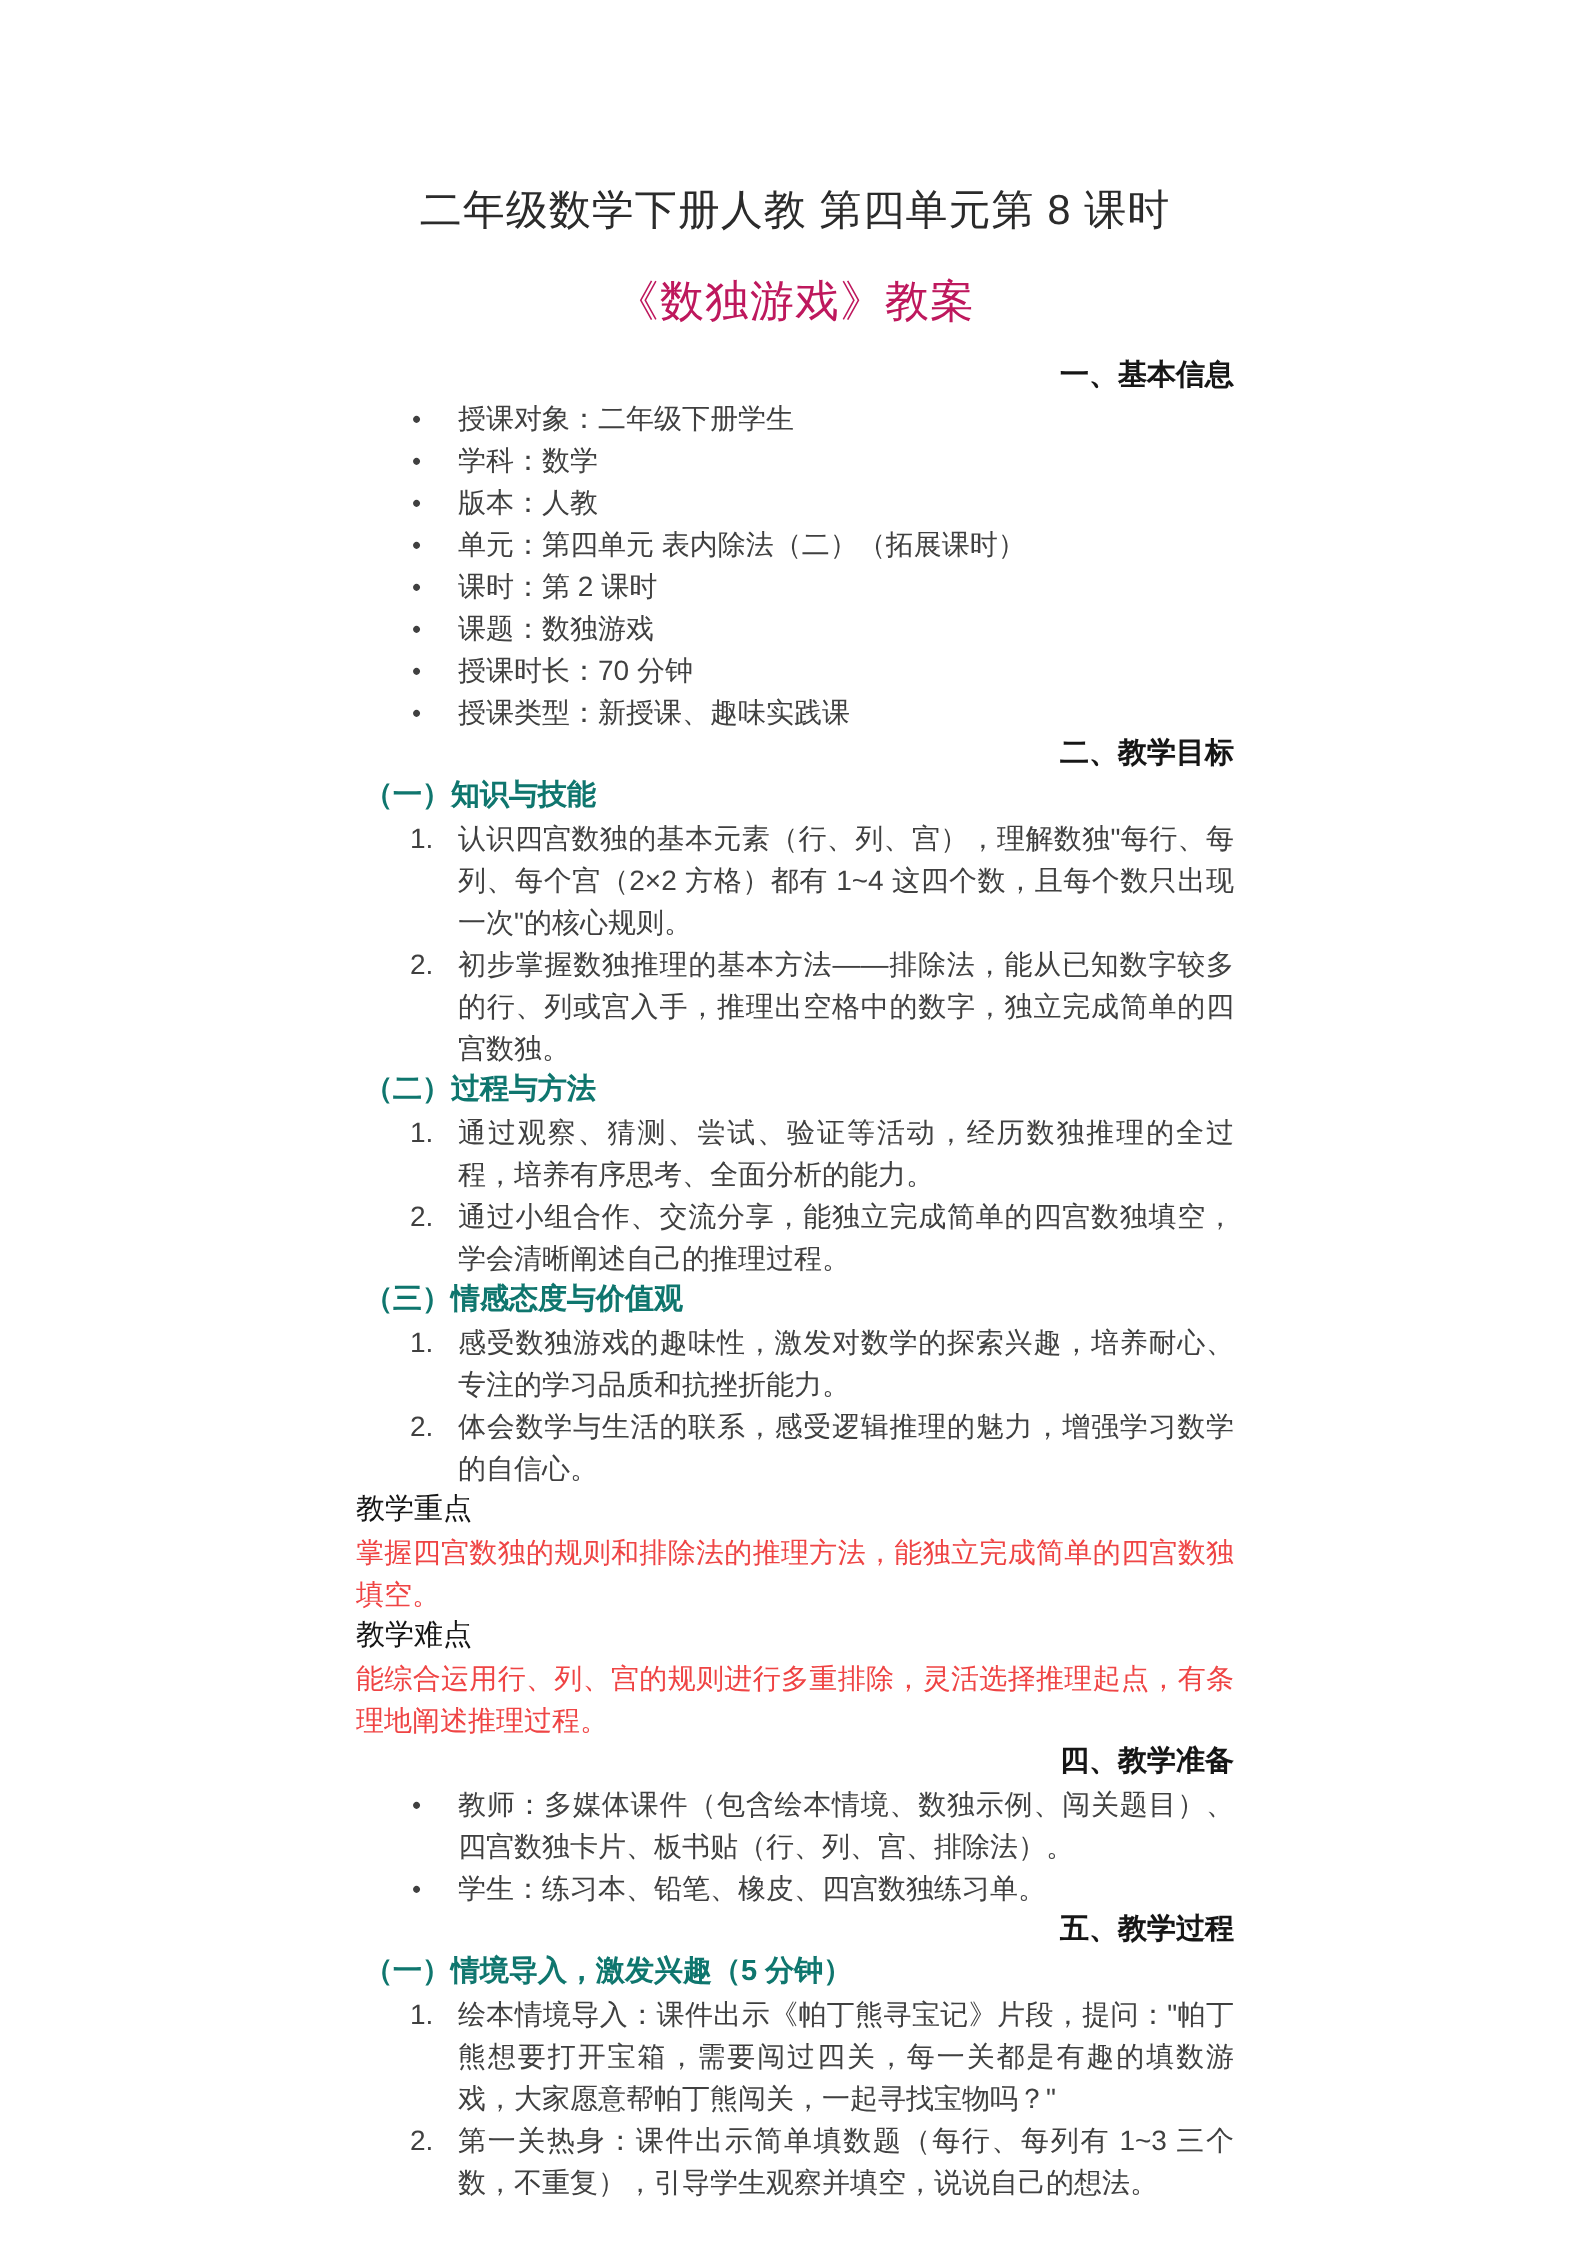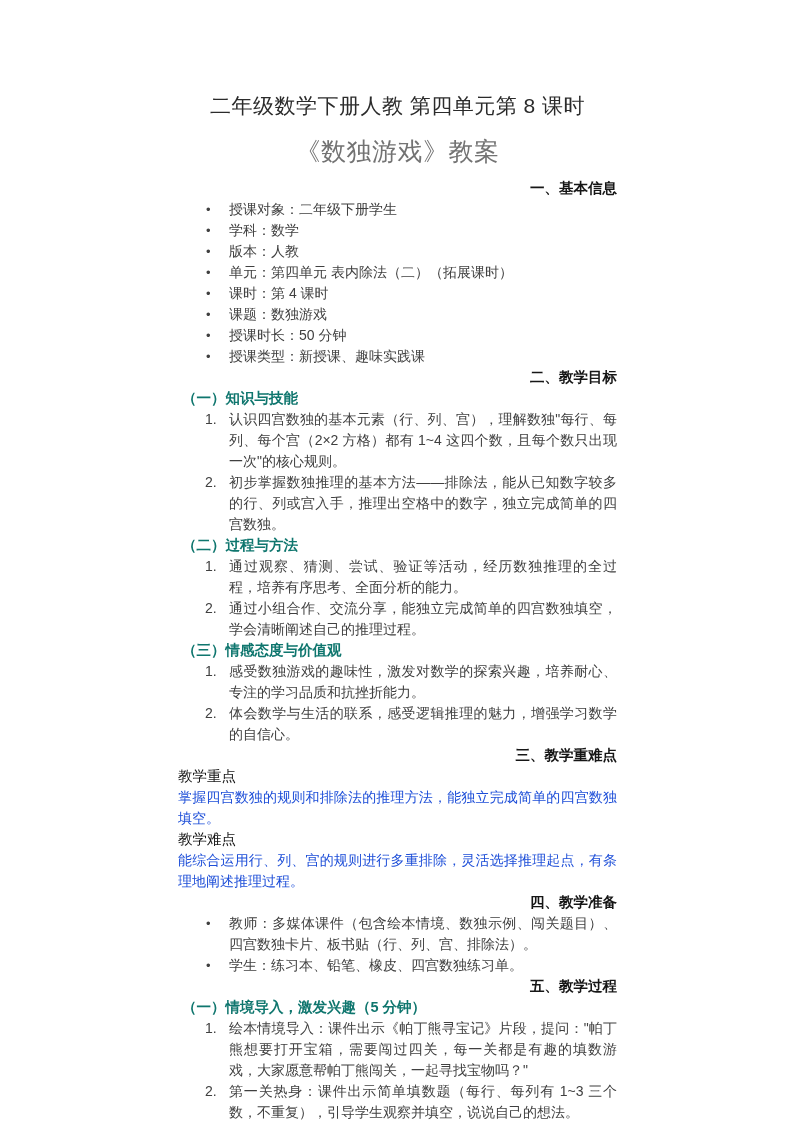--- a/index.html
+++ b/index.html
@@ -21,25 +21,25 @@
   }
   .doc-title {
     font-size: 21px;
     line-height: 32px;
     text-align: center;
     font-weight: normal;
     color: #2b2b2b;
     letter-spacing: 0.5px;
   }
   .doc-subtitle {
-    font-size: 25px;
+    font-size: 22px;
     line-height: 32px;
     text-align: center;
     font-weight: normal;
-    color: #737373;
+    color: #be185d;
     margin-top: 13px;
     margin-bottom: 11px;
     letter-spacing: 0.5px;
   }
   .h1 {
     font-size: 14.5px;
     line-height: 21px;
     font-weight: bold;
     color: #161616;
     text-align: right;
@@ -53,21 +53,21 @@
   }
   .h3 {
     font-size: 14.5px;
     line-height: 21px;
     font-weight: normal;
     color: #161616;
   }
   .para {
     font-size: 14px;
     line-height: 21px;
-    color: #1d4ed8;
+    color: #ef4444;
     text-align: justify;
   }
   ul.bullets, ol.numbered {
     list-style: none;
   }
   ul.bullets li {
     position: relative;
     padding-left: 51px;
     font-size: 14px;
     line-height: 21px;
@@ -110,23 +110,23 @@
     <div class="doc-title">二年级数学下册人教 第四单元第 8 课时</div>
     <div class="doc-subtitle">《数独游戏》教案</div>
 
     <div class="h1">一、基本信息</div>
 
     <ul class="bullets">
       <li><span class="bullet-glyph">•</span><span>授课对象：二年级下册学生</span></li>
       <li><span class="bullet-glyph">•</span><span>学科：数学</span></li>
       <li><span class="bullet-glyph">•</span><span>版本：人教</span></li>
       <li><span class="bullet-glyph">•</span><span>单元：第四单元 表内除法（二）（拓展课时）</span></li>
-      <li><span class="bullet-glyph">•</span><span>课时：第 4 课时</span></li>
+      <li><span class="bullet-glyph">•</span><span>课时：第 2 课时</span></li>
       <li><span class="bullet-glyph">•</span><span>课题：数独游戏</span></li>
-      <li><span class="bullet-glyph">•</span><span>授课时长：50 分钟</span></li>
+      <li><span class="bullet-glyph">•</span><span>授课时长：70 分钟</span></li>
       <li><span class="bullet-glyph">•</span><span>授课类型：新授课、趣味实践课</span></li>
     </ul>
 
     <div class="h1">二、教学目标</div>
 
     <div class="h2">（一）知识与技能</div>
     <ol class="numbered">
       <li>认识四宫数独的基本元素（行、列、宫），理解数独"每行、每列、每个宫（2×2 方格）都有 1~4 这四个数，且每个数只出现一次"的核心规则。</li>
       <li>初步掌握数独推理的基本方法——排除法，能从已知数字较多的行、列或宫入手，推理出空格中的数字，独立完成简单的四宫数独。</li>
     </ol>
@@ -136,21 +136,20 @@
       <li>通过观察、猜测、尝试、验证等活动，经历数独推理的全过程，培养有序思考、全面分析的能力。</li>
       <li>通过小组合作、交流分享，能独立完成简单的四宫数独填空，学会清晰阐述自己的推理过程。</li>
     </ol>
 
     <div class="h2">（三）情感态度与价值观</div>
     <ol class="numbered">
       <li>感受数独游戏的趣味性，激发对数学的探索兴趣，培养耐心、专注的学习品质和抗挫折能力。</li>
       <li>体会数学与生活的联系，感受逻辑推理的魅力，增强学习数学的自信心。</li>
     </ol>
 
-    <div class="h1">三、教学重难点</div>
 
     <div class="h3">教学重点</div>
     <div class="para">掌握四宫数独的规则和排除法的推理方法，能独立完成简单的四宫数独填空。</div>
 
     <div class="h3">教学难点</div>
     <div class="para">能综合运用行、列、宫的规则进行多重排除，灵活选择推理起点，有条理地阐述推理过程。</div>
 
     <div class="h1">四、教学准备</div>
     <ul class="bullets">
       <li><span class="bullet-glyph">•</span><span>教师：多媒体课件（包含绘本情境、数独示例、闯关题目）、四宫数独卡片、板书贴（行、列、宫、排除法）。</span></li>

